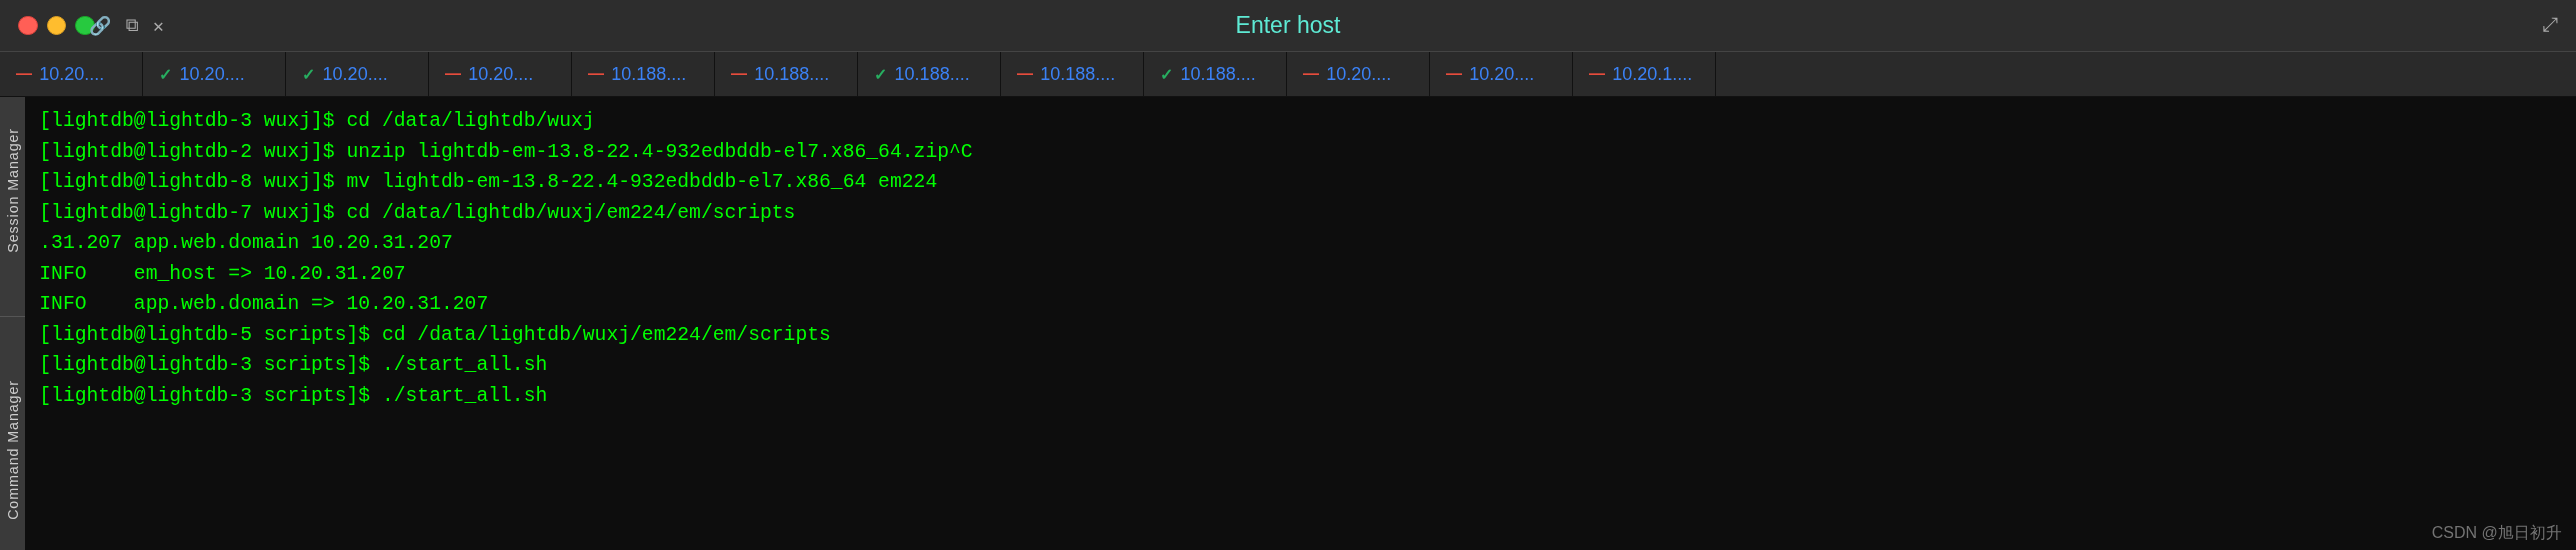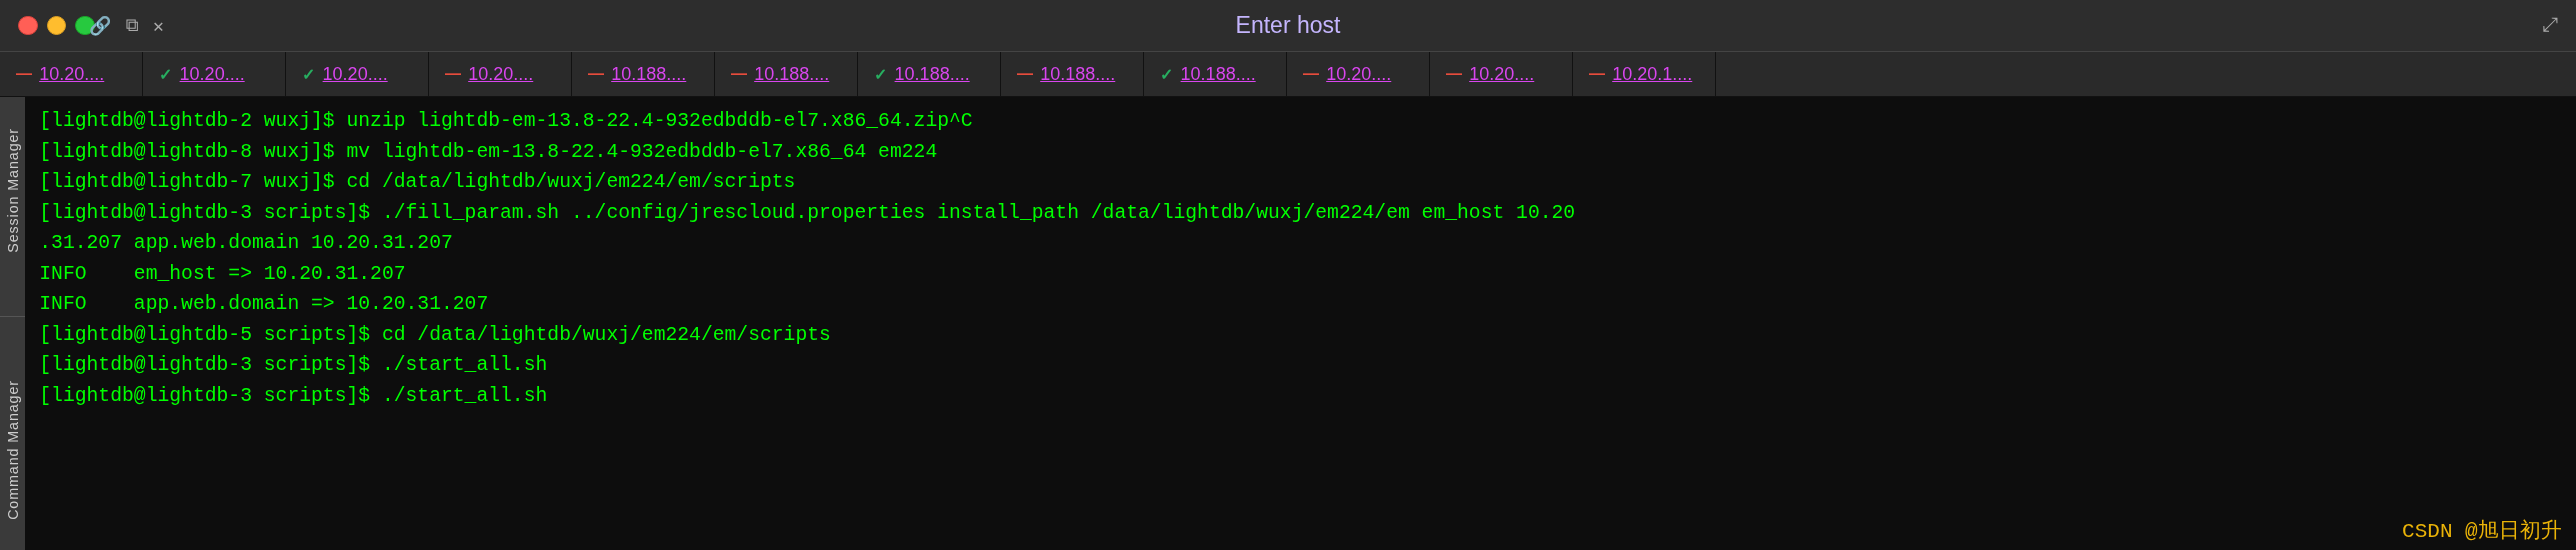--- a/index.html
+++ b/index.html
@@ -45,21 +45,21 @@
       display: flex;
       align-items: center;
       gap: 14.3px;
     }
     .titlebar-icon {
       color: #aaa;
       font-size: 18px;
     }
     .titlebar-title {
       font-size: 23px;
-      color: #c4b5fd;
+      color: #5eead4;
       font-family: -apple-system, BlinkMacSystemFont, sans-serif;
     }
     .titlebar-right {
       position: absolute;
       right: 18px;
       color: #aaa;
       font-size: 19.7px;
     }
 
     
@@ -79,23 +79,22 @@
       align-items: center;
       gap: 7.2px;
       border-right: 0.9px solid #111;
       font-size: 18px;
       font-family: -apple-system, BlinkMacSystemFont, sans-serif;
       white-space: nowrap;
       cursor: pointer;
       min-width: 143px;
     }
     .tab-label {
-      color: #d946ef;
+      color: #3b82f6;
       font-size: 18px;
-      text-decoration: underline;
     }
 
     
     .sidebar-left {
       position: absolute;
       left: 0;
       top: 97px;
       width: 25px;
       height: 454px;
       background: #3a3a3a;
@@ -135,23 +134,23 @@
       font-size: 19.7px;
       line-height: 1.55;
       color: #00ff00;
       white-space: pre;
       font-family: 'Courier New', Courier, monospace;
     }
     .watermark {
       position: absolute;
       bottom: 7.2px;
       right: 14.3px;
-      color: #eab308;
-      font-size: 21px;
-      font-family: Liberation Mono, monospace;
+      color: #737373;
+      font-size: 16px;
+      font-family: Liberation Sans, sans-serif;
     }
   </style>
 </head>
 <body>
 
 <div class="titlebar">
   <div class="titlebar-controls">
     <span class="traffic-light tl-red"></span>
     <span class="traffic-light tl-yellow"></span>
     <span class="traffic-light tl-green"></span>
@@ -216,24 +215,24 @@
     </div>
   </div>
 
 <div class="sidebar-left">
   <span class="sidebar-text">Session Manager</span>
   <div class="sidebar-divider"></div>
   <span class="sidebar-text">Command Manager</span>
 </div>
 
 <div class="terminal">
+<div class="terminal-line">[lightdb@lightdb-3 wuxj]$ cd /data/lightdb/wuxj</div>
     <div class="terminal-line">[lightdb@lightdb-2 wuxj]$ unzip lightdb-em-13.8-22.4-932edbddb-el7.x86_64.zip^C</div>
     <div class="terminal-line">[lightdb@lightdb-8 wuxj]$ mv lightdb-em-13.8-22.4-932edbddb-el7.x86_64 em224</div>
     <div class="terminal-line">[lightdb@lightdb-7 wuxj]$ cd /data/lightdb/wuxj/em224/em/scripts</div>
-    <div class="terminal-line">[lightdb@lightdb-3 scripts]$ ./fill_param.sh ../config/jrescloud.properties install_path /data/lightdb/wuxj/em224/em em_host 10.20</div>
     <div class="terminal-line">.31.207 app.web.domain 10.20.31.207</div>
     <div class="terminal-line">INFO    em_host =&gt; 10.20.31.207</div>
     <div class="terminal-line">INFO    app.web.domain =&gt; 10.20.31.207</div>
     <div class="terminal-line">[lightdb@lightdb-5 scripts]$ cd /data/lightdb/wuxj/em224/em/scripts</div>
     <div class="terminal-line">[lightdb@lightdb-3 scripts]$ ./start_all.sh</div>
     <div class="terminal-line">[lightdb@lightdb-3 scripts]$ ./start_all.sh</div>
     <div class="watermark">CSDN @旭日初升</div>
   </div>
 
 

